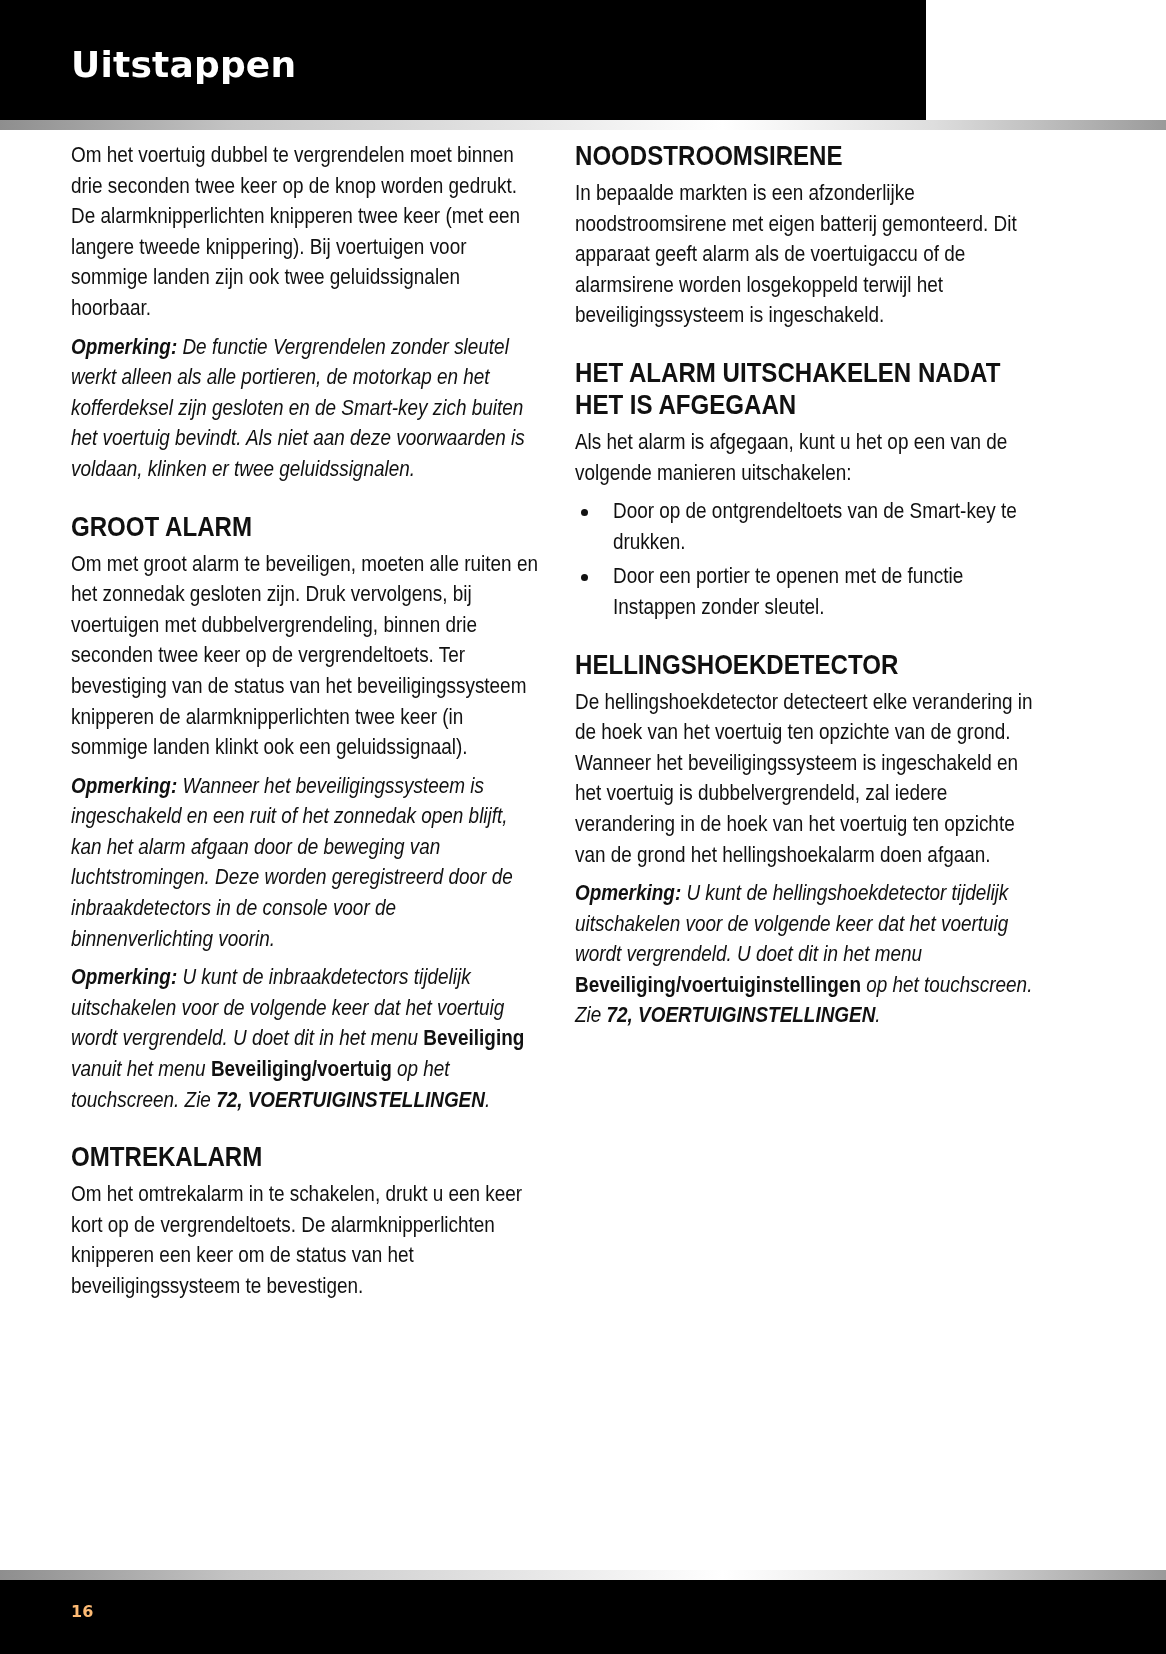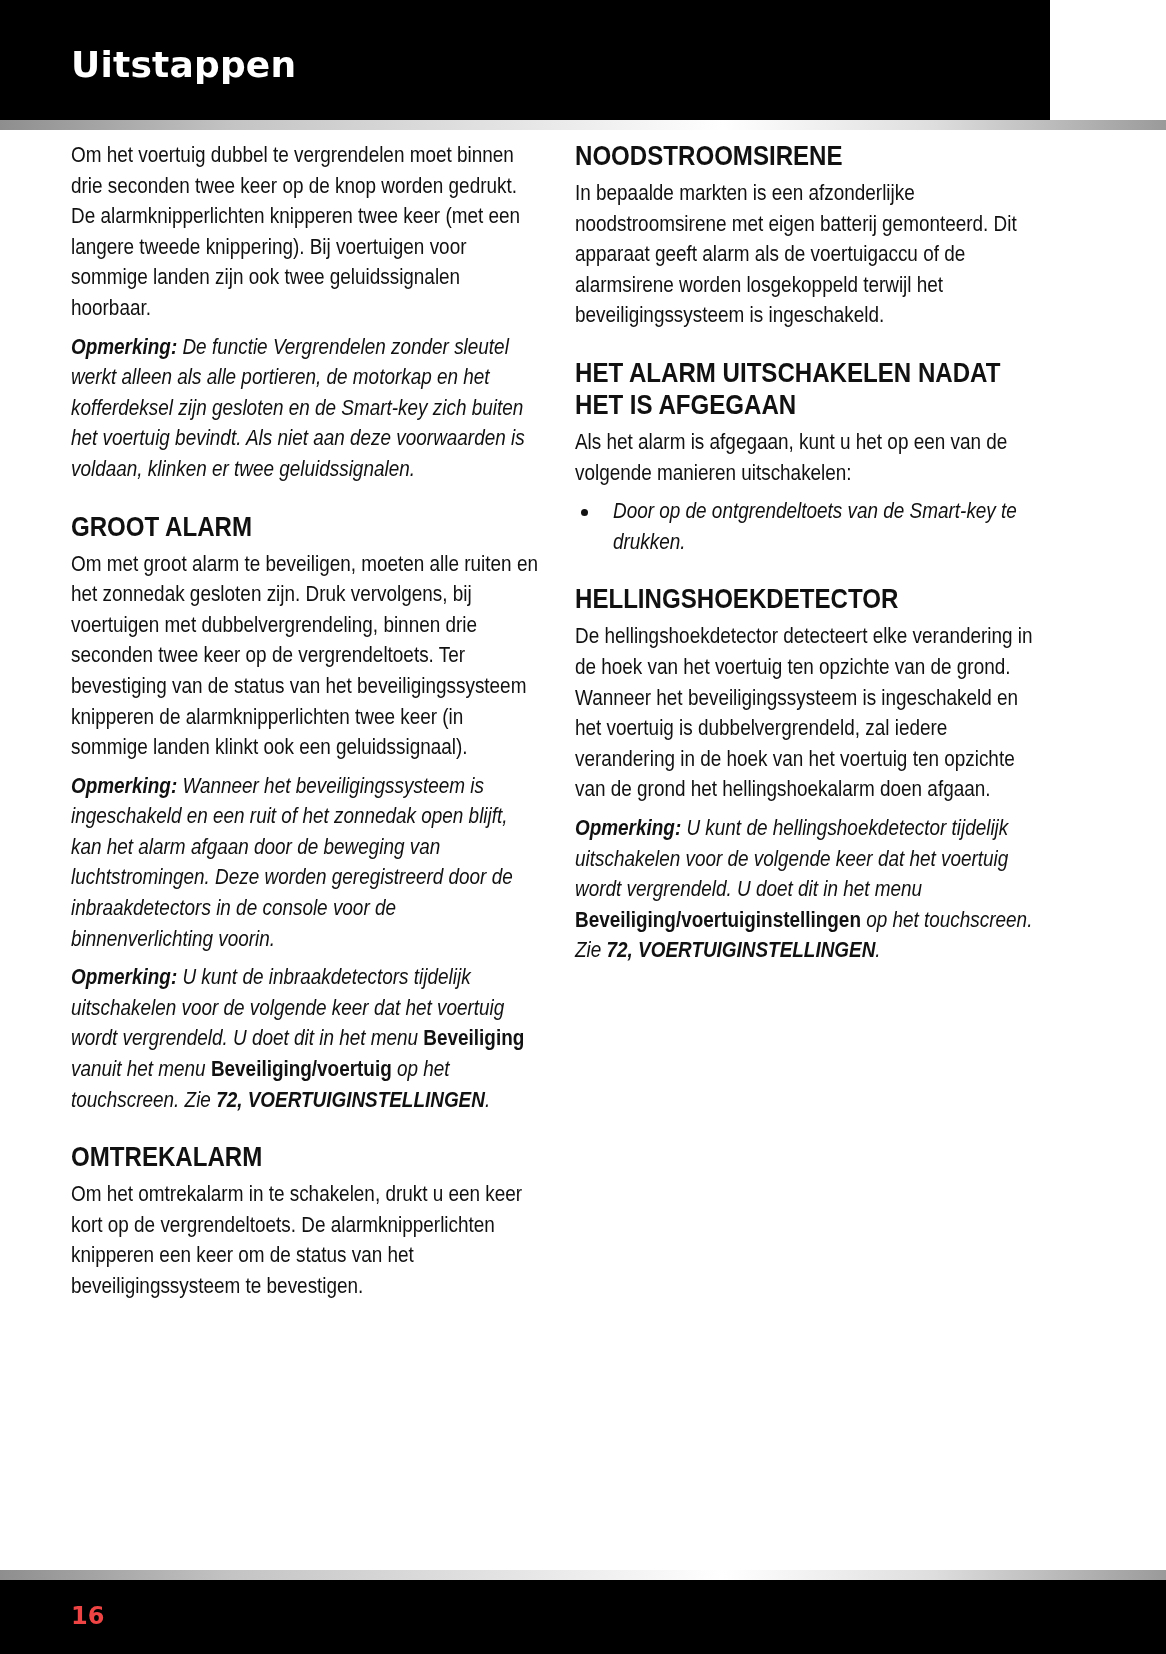--- a/index.html
+++ b/index.html
@@ -1,20 +1,20 @@
 <!DOCTYPE html>
 <html><head>
   <meta charset="utf-8">
   <style>
     * { margin: 0; padding: 0; box-sizing: border-box; }
     html, body { width: 1166px; height: 1654px; background: #ffffff; overflow: hidden; }
     body { position: relative; font-family: "Liberation Sans", sans-serif; color: #111111; }
 
     .header-band {
-      position: absolute; left: 0; top: 0; width: 1050px; height: 120px;
+      position: absolute; left: 0; top: 0; width: 926px; height: 120px;
       background: #000000;
     }
     .header-title {
       position: absolute; left: 71px; top: 44px;
       font-family: "DejaVu Sans", sans-serif; font-weight: bold;
       font-size: 36px; color: #ffffff; letter-spacing: 0.2px;
     }
     .chrome-strip {
       position: absolute; left: 0; width: 1166px; height: 10px;
       background: linear-gradient(90deg, #8e8e8e 0%, #c4c4c4 20%, #e6e6e6 45%, #ffffff 62%, #dedede 80%, #9a9a9a 100%);
@@ -22,21 +22,21 @@
     .chrome-top { top: 120px; }
     .chrome-bottom { top: 1570px; }
 
     .footer-band {
       position: absolute; left: 0; top: 1580px; width: 1166px; height: 74px;
       background: #000000;
     }
     .page-number {
       position: absolute; left: 71px; top: 22px;
       font-family: "DejaVu Sans", sans-serif; font-weight: bold;
-      font-size: 24px; color: #ef4444;
+      font-size: 16px; color: #fdba74;
     }
 
     .column {
       position: absolute; top: 140px; width: 470px;
       font-family: "Liberation Sans", sans-serif;
       font-size: 22px; line-height: 30.6px; color: #111111;
     }
     .col-left { left: 71px; }
     .col-right { left: 575px; }
 
@@ -51,21 +51,21 @@
       font-family: "Liberation Sans", sans-serif;
       font-weight: bold; font-size: 28px; line-height: 32px;
       text-transform: uppercase; color: #111111;
       margin-top: 26px; margin-bottom: 6px;
       transform: scaleX(0.86); transform-origin: left top; width: 116%;
     }
     h2.section-heading.first { margin-top: 0; }
 
     ul.bullets { list-style: none; margin: 4px 0 8px 0; }
     ul.bullets li {
-      position: relative; padding-left: 38px; margin-bottom: 4px; font-style: italic;
+      position: relative; padding-left: 38px; margin-bottom: 4px;
     }
     ul.bullets li .bullet-dot {
       position: absolute; left: 6px; top: 13px; width: 7px; height: 7px;
       border-radius: 50%; background: #111111;
     }
     ul.bullets li .bullet-text { display: block; transform: scaleX(0.86); transform-origin: left top; width: 116%; }
   </style>
 </head>
 <body>
 
@@ -97,20 +97,24 @@
   <h2 class="section-heading first">NOODSTROOMSIRENE</h2>
   <p class="body-text">In bepaalde markten is een afzonderlijke noodstroomsirene met eigen batterij gemonteerd. Dit apparaat geeft alarm als de voertuigaccu of de alarmsirene worden losgekoppeld terwijl het beveiligingssysteem is ingeschakeld.</p>
 
   <h2 class="section-heading">HET ALARM UITSCHAKELEN NADAT HET IS AFGEGAAN</h2>
   <p class="body-text">Als het alarm is afgegaan, kunt u het op een van de volgende manieren uitschakelen:</p>
   <ul class="bullets">
     <li>
       <span class="bullet-dot"></span>
       <span class="bullet-text">Door op de ontgrendeltoets van de Smart-key te drukken.</span>
     </li>
+    <li>
+      <span class="bullet-dot"></span>
+      <span class="bullet-text">Door een portier te openen met de functie Instappen zonder sleutel.</span>
+    </li>
   </ul>
 
   <h2 class="section-heading">HELLINGSHOEKDETECTOR</h2>
   <p class="body-text">De hellingshoekdetector detecteert elke verandering in de hoek van het voertuig ten opzichte van de grond. Wanneer het beveiligingssysteem is ingeschakeld en het voertuig is dubbelvergrendeld, zal iedere verandering in de hoek van het voertuig ten opzichte van de grond het hellingshoekalarm doen afgaan.</p>
   <p class="note">
     <span class="note-label">Opmerking:</span><span> U kunt de hellingshoekdetector tijdelijk uitschakelen voor de volgende keer dat het voertuig wordt vergrendeld. U doet dit in het menu </span><span class="menu-ref">Beveiliging/voertuiginstellingen</span><span> op het touchscreen. Zie </span><span class="xref">72, VOERTUIGINSTELLINGEN</span><span>.</span>
   </p>
 </div>
 
 <div class="chrome-strip chrome-bottom"></div>

